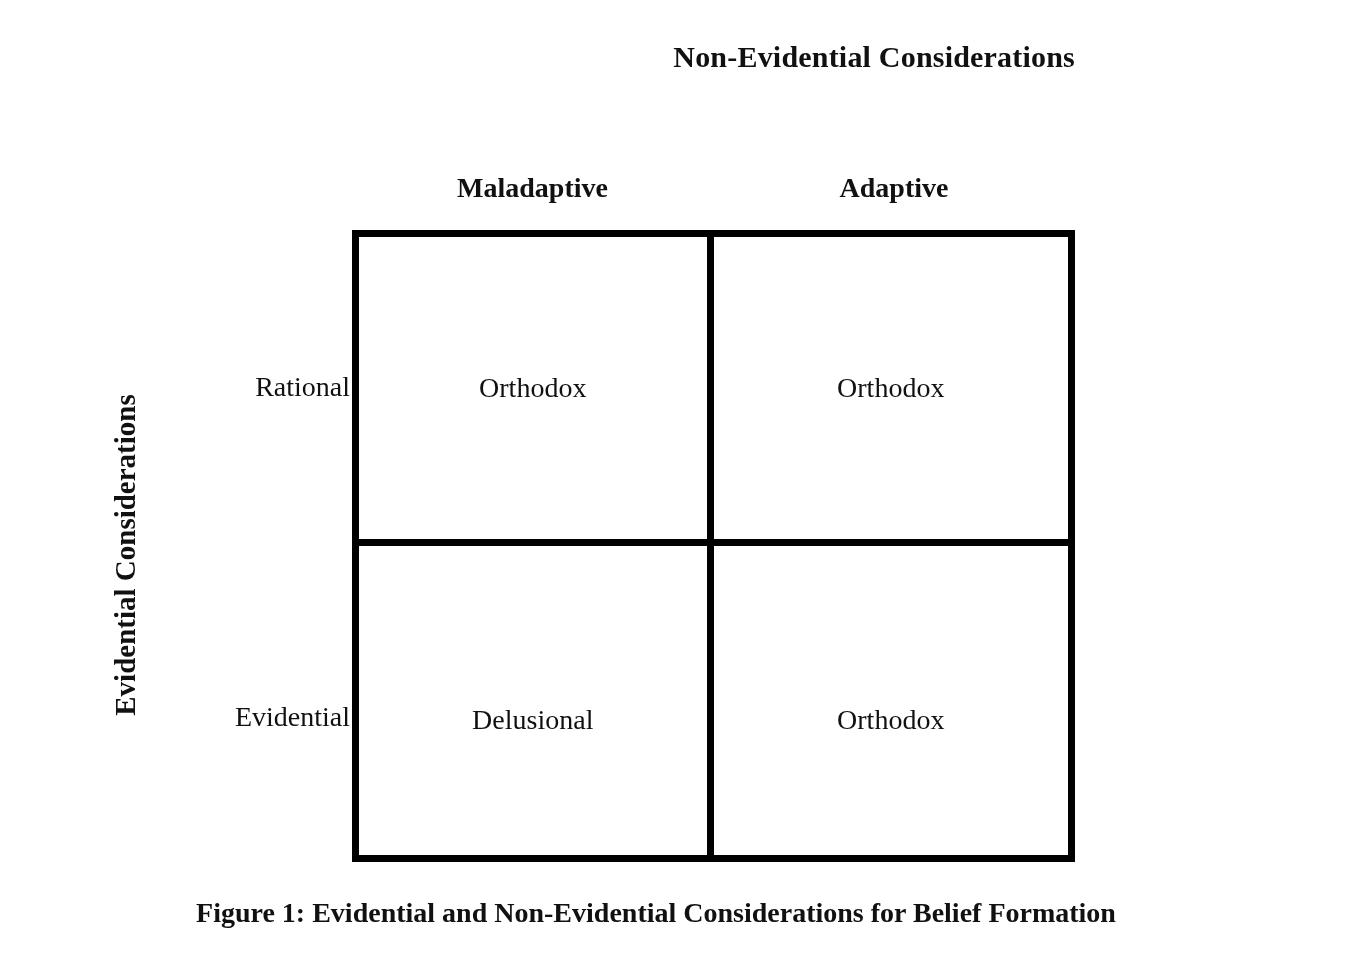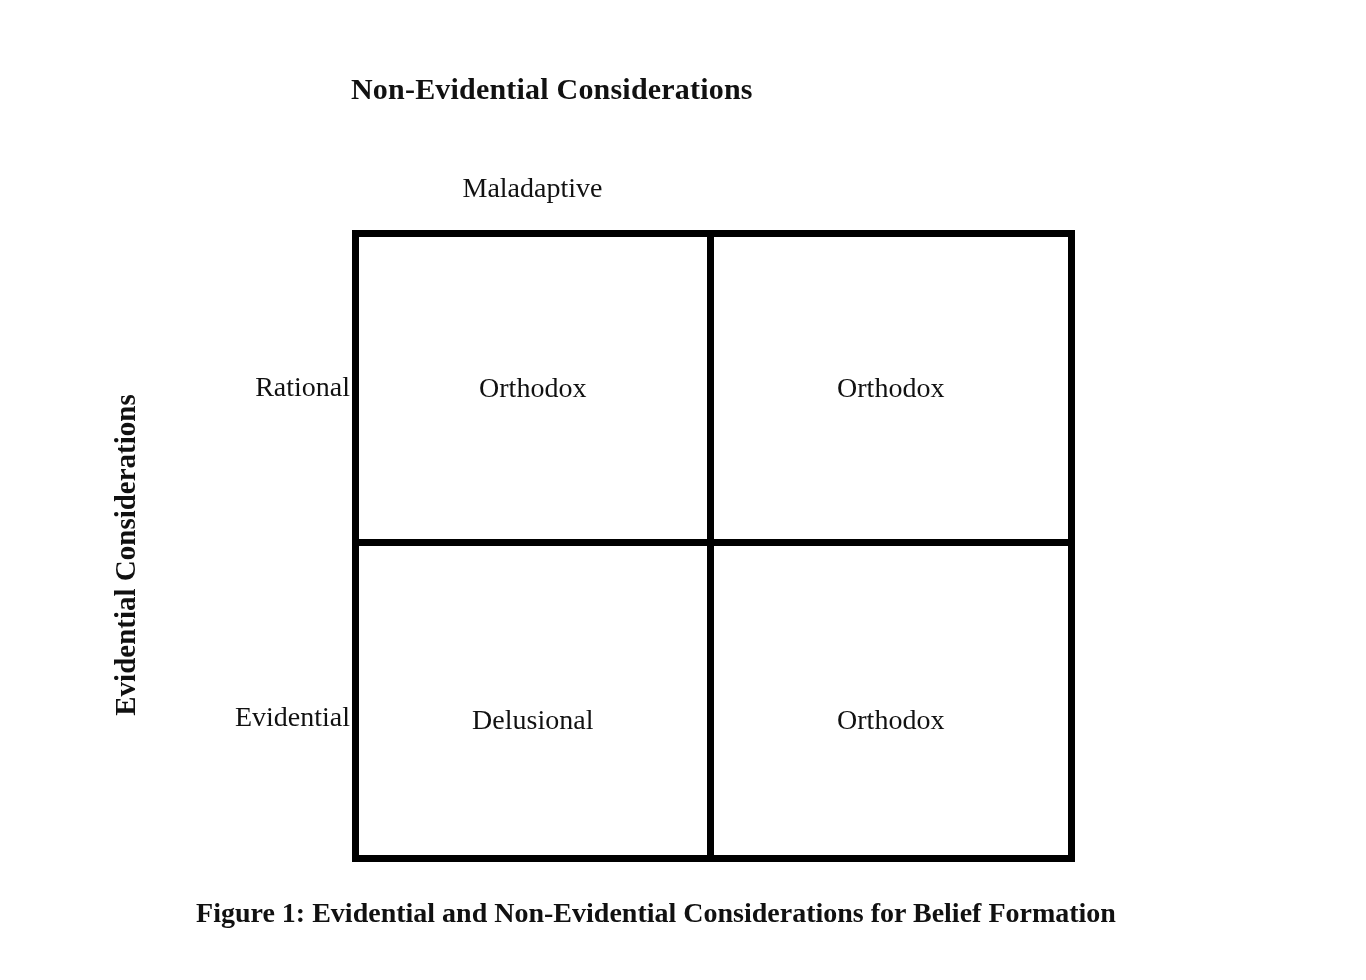--- a/index.html
+++ b/index.html
@@ -14,32 +14,31 @@
     background: #ffffff;
     font-family: "Liberation Serif", "DejaVu Serif", serif;
     color: #111111;
     overflow: hidden;
   }
   .top-axis-title {
     position: absolute;
     left: 351px;
     top: 40px;
     width: 724px;
-    text-align: left;
+    text-align: right;
     font-size: 30px;
     font-weight: bold;
     letter-spacing: 0.2px;
-    margin-top: 32px;
   }
   .col-header {
     position: absolute;
     top: 172px;
     text-align: center;
     font-size: 28px;
-    font-weight: normal;
+    font-weight: bold;
   }
   .col-header.col-0 { left: 352px;  width: 361px; }
   .col-header.col-1 { left: 713px;  width: 362px; }
 
   .left-axis-title {
     position: absolute;
     left: 125px;
     top: 555px;
     transform: translate(-50%, -50%) rotate(-90deg);
     transform-origin: center center;
@@ -96,20 +95,21 @@
 </style>
 </head>
 <body>
 
 <div class="canvas">
 
   <div class="top-axis-title">Non-Evidential Considerations</div>
 
   <div class="col-header col-0">Maladaptive</div>
 
+  <div class="col-header col-1">Adaptive</div>
 
   <div class="left-axis-title">Evidential Considerations</div>
 
   <div class="row-label row-0">Rational</div>
 
   <div class="row-label row-1">Evidential</div>
 
   <div class="matrix">
     <div class="cell r0c0">
       <span class="cell-text">Orthodox</span>

